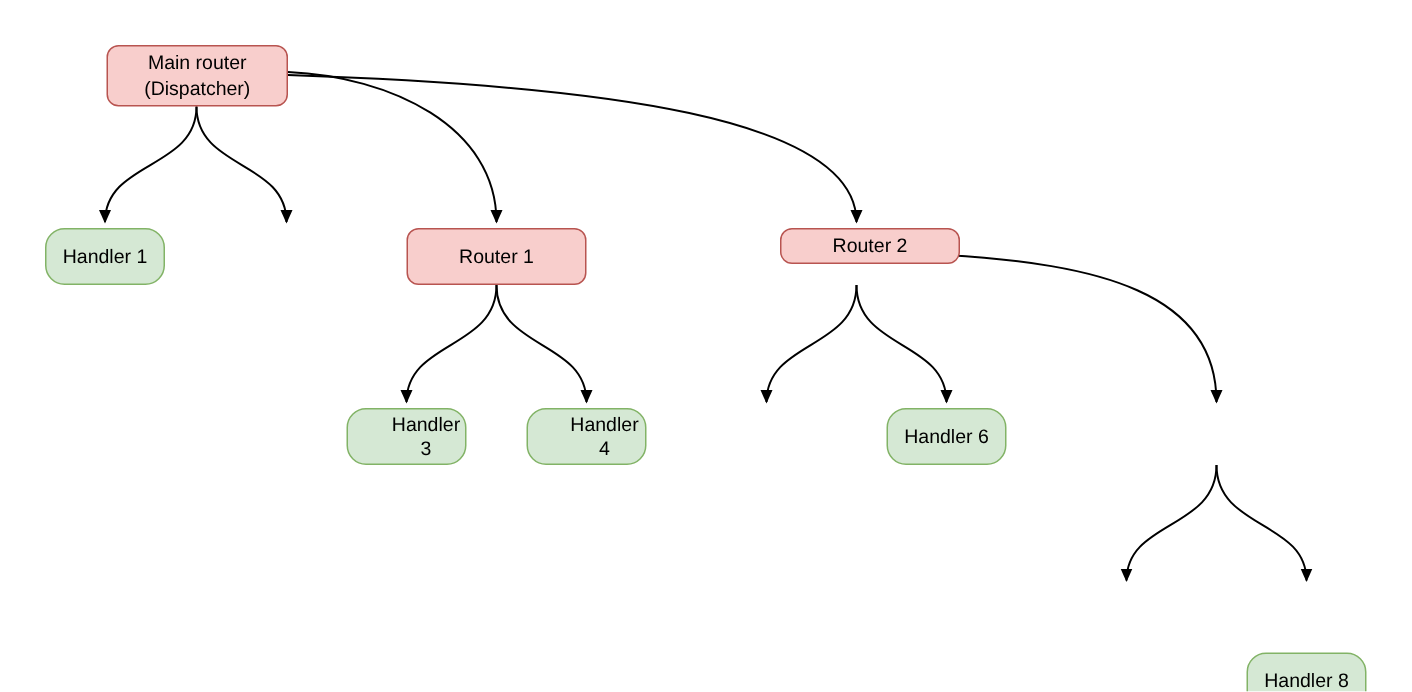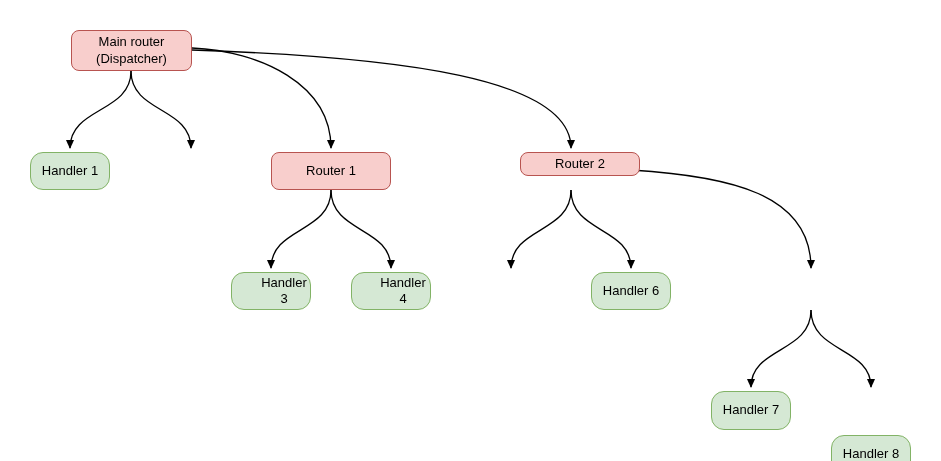--- a/index.html
+++ b/index.html
@@ -93,16 +93,15 @@
   <div id="n-h1" class="node handler">Handler 1</div>
 
   <div id="n-r1" class="node router">Router 1</div>
   <div id="n-r2" class="node router">Router 2</div>
 
   <div id="n-h3" class="node handler">Handler 3</div>
   <div id="n-h4" class="node handler">Handler 4</div>
   <div id="n-h6" class="node handler">Handler 6</div>
 
 
-  <div id="n-h7" class="node handler">Handler 7</div>
   <div id="n-h8" class="node handler">Handler 8</div>
 
 </div>
 
 </body></html>

